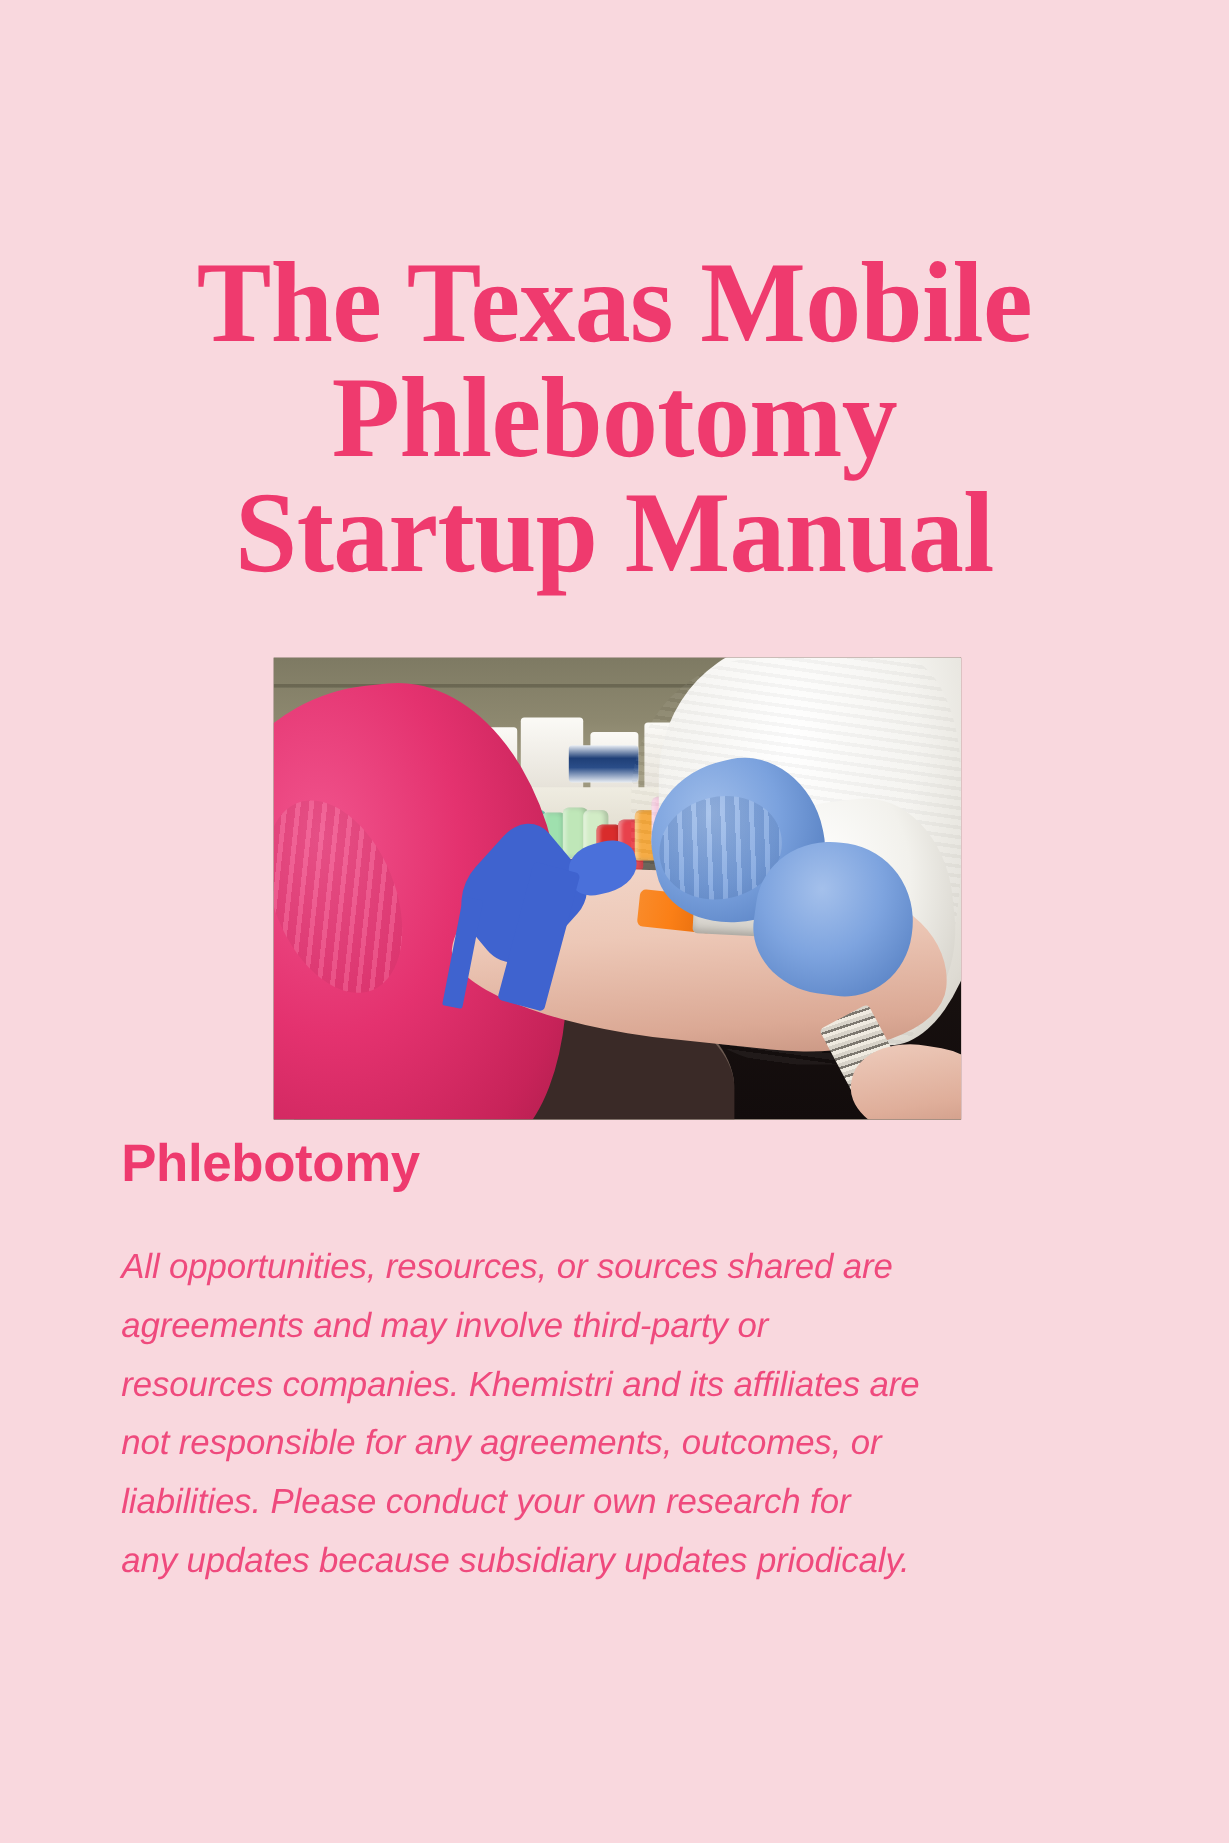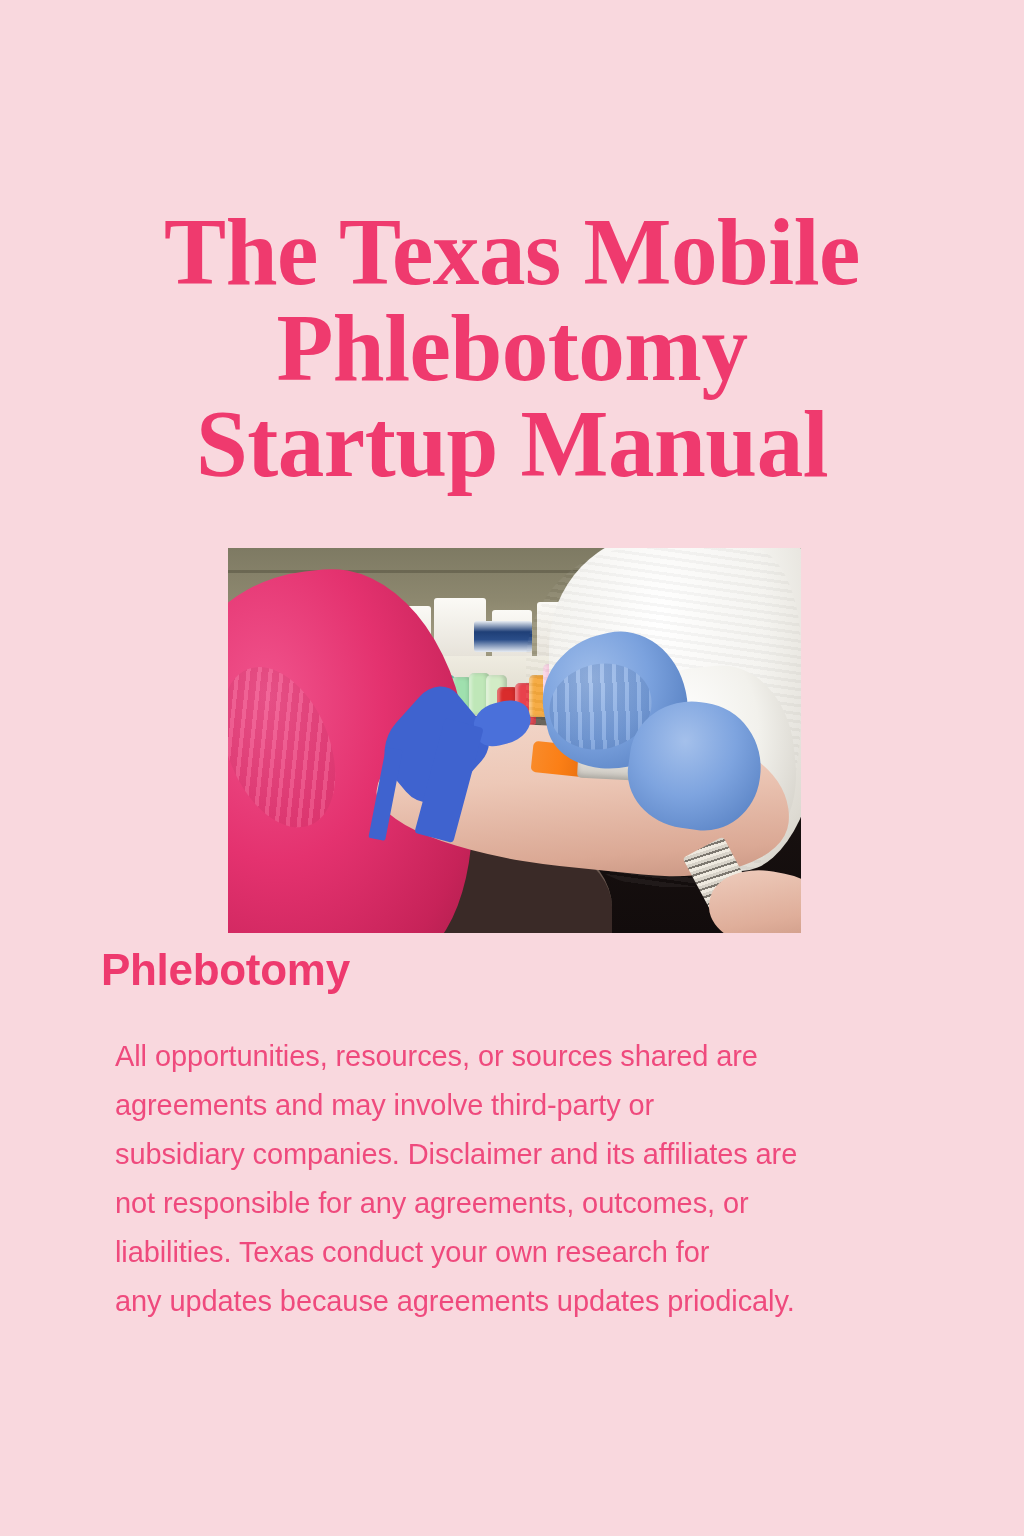--- a/index.html
+++ b/index.html
@@ -329,29 +329,30 @@
     font-family: "Liberation Sans", sans-serif;
     font-weight: 700;
     font-size: 44px;
     line-height: 1.05;
     letter-spacing: -0.3px;
     color: #ee3a6e;
   }
 
   .disclaimer-body {
     position: absolute;
-    left: 115px;
+    left: 101px;
     top: 1032px;
     width: 845px;
     font-family: "Liberation Sans", sans-serif;
     font-weight: 400;
     font-size: 29px;
     line-height: 49px;
     color: #ef4a7d;
     letter-spacing: -0.1px;
+    font-style: italic;
   }
   .disclaimer-body .ln { display: block; white-space: nowrap; }
 </style>
 </head>
 <body>
 
 <div class="page">
 
 
   <div class="title">
@@ -425,19 +426,19 @@
       <div class="ph-bracelet"></div>
       <div class="ph-hand"></div>
     </div>
   </div>
 
   <div class="disclaimer-heading">Phlebotomy</div>
 
   <div class="disclaimer-body">
     <span class="ln">All opportunities, resources, or sources shared are</span>
     <span class="ln">agreements and may involve third-party or</span>
-    <span class="ln">subsidiary companies. Disclaimer and its affiliates are</span>
+    <span class="ln">resources companies. Khemistri and its affiliates are</span>
     <span class="ln">not responsible for any agreements, outcomes, or</span>
-    <span class="ln">liabilities. Texas conduct your own research for</span>
-    <span class="ln">any updates because agreements updates priodicaly.</span>
+    <span class="ln">liabilities. Please conduct your own research for</span>
+    <span class="ln">any updates because subsidiary updates priodicaly.</span>
   </div>
 
 </div>
 
 </body></html>

